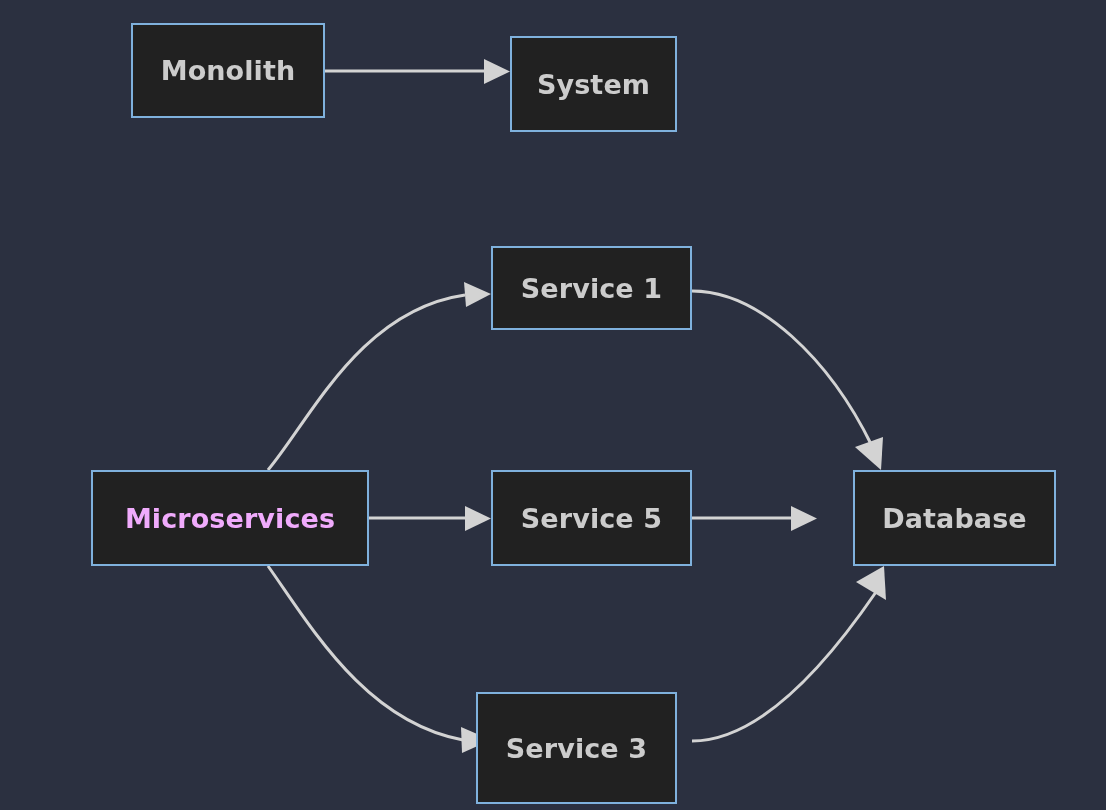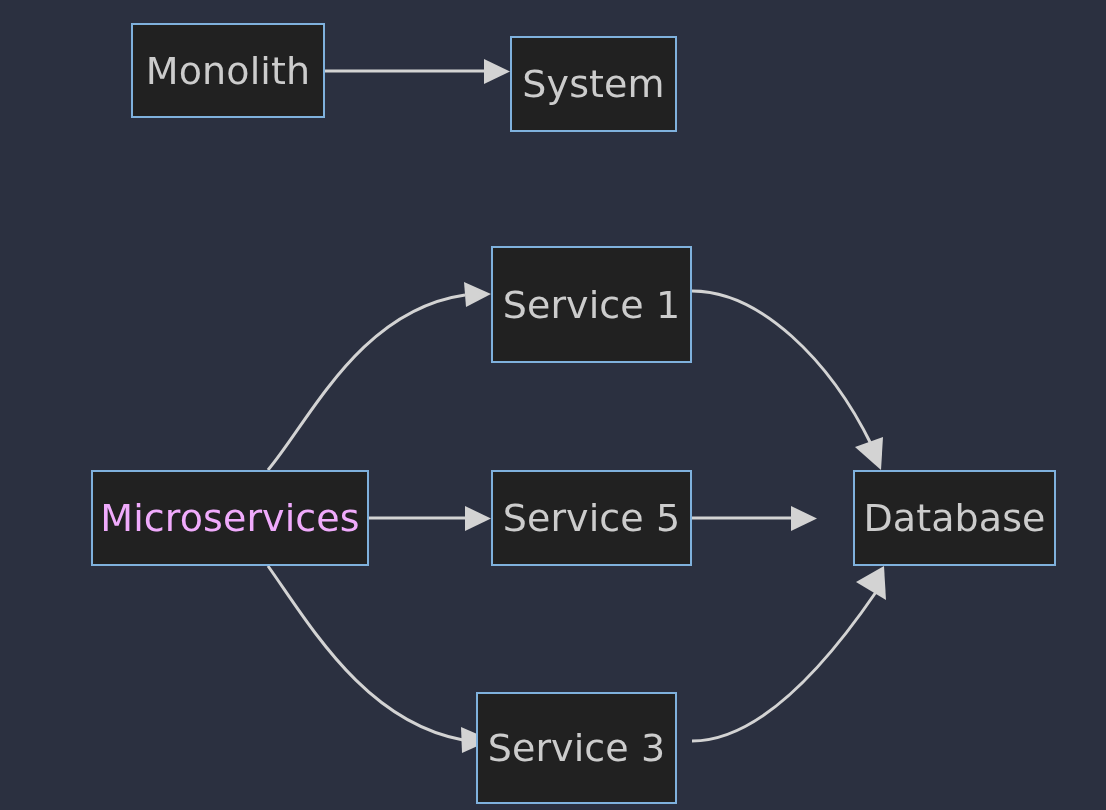--- a/index.html
+++ b/index.html
@@ -31,23 +31,23 @@
     box-sizing: border-box;
     background: #212121;
     border: 2px solid #7fb1dd;
     display: flex;
     align-items: center;
     justify-content: center;
     z-index: 2;
   }
   .node-label {
     color: #cccccc;
-    font-size: 38px;
+    font-size: 27px;
     line-height: 1;
-    font-weight: 400;
+    font-weight: 700;
     letter-spacing: 0.1px;
     white-space: nowrap;
     user-select: none;
     text-align: center;
   }
   .edge-path {
     fill: none;
     stroke: #d3d3d3;
     stroke-width: 3;
     stroke-linecap: butt;
@@ -107,21 +107,21 @@
   </div>
 
   <div class="node" style="left: 510px; top: 24px; width: 167px; height: 96px; background: rgb(33, 33, 33); border-color: rgb(127, 177, 221); margin-top: 12px;">
     <span class="node-label" style="color: rgb(204, 204, 204);">System</span>
   </div>
 
   <div class="node" style="left: 91px; top: 470px; width: 278px; height: 96px; background: rgb(33, 33, 33); border-color: rgb(127, 177, 221);">
     <span class="node-label" style="color: #f0abfc;">Microservices</span>
   </div>
 
-  <div class="node" style="left: 491px; top: 246px; width: 201px; height: 117px; background: rgb(33, 33, 33); border-color: rgb(127, 177, 221);">
+  <div class="node" style="left: 491px; top: 246px; width: 201px; height: 84px; background: rgb(33, 33, 33); border-color: rgb(127, 177, 221);">
     <span class="node-label" style="color: rgb(204, 204, 204);">Service 1</span>
   </div>
 
   <div class="node" style="left: 491px; top: 470px; width: 201px; height: 96px; background: rgb(33, 33, 33); border-color: rgb(127, 177, 221);">
     <span class="node-label" style="color: rgb(204, 204, 204);">Service 5</span>
   </div>
 
   <div class="node" style="left: 476px; top: 692px; width: 201px; height: 112px; background: rgb(33, 33, 33); border-color: rgb(127, 177, 221);">
     <span class="node-label" style="color: rgb(204, 204, 204);">Service 3</span>
   </div>

